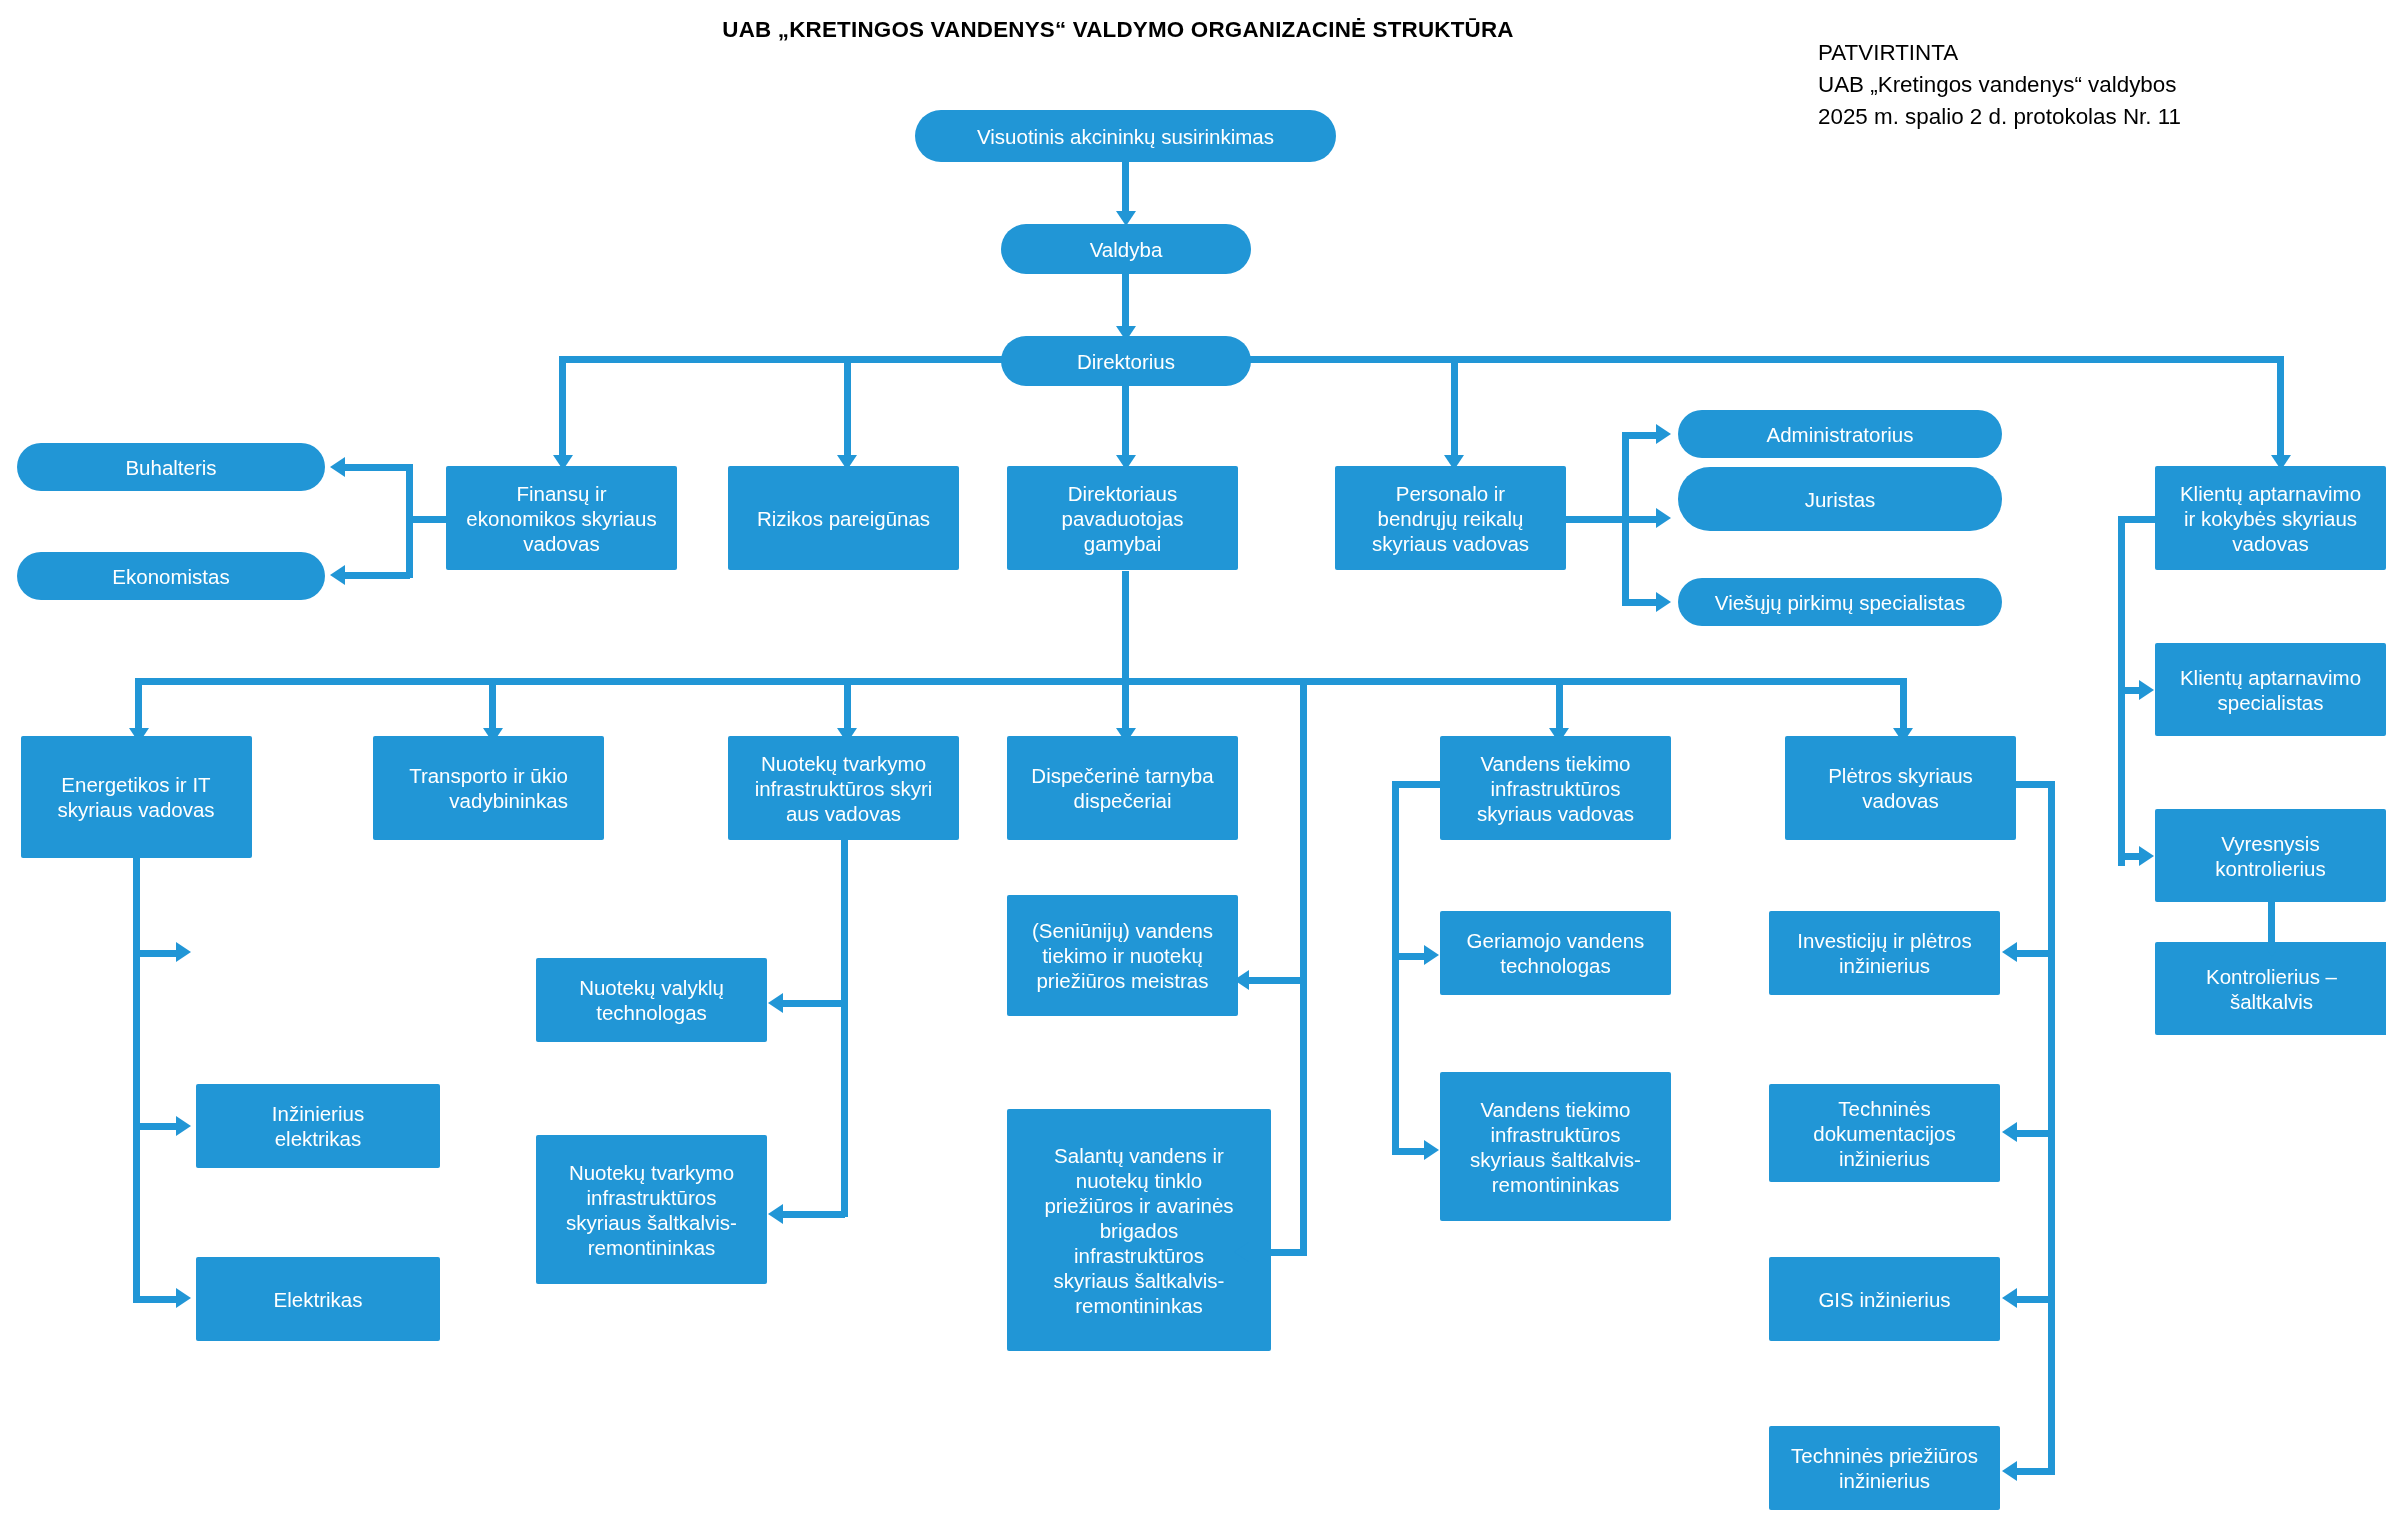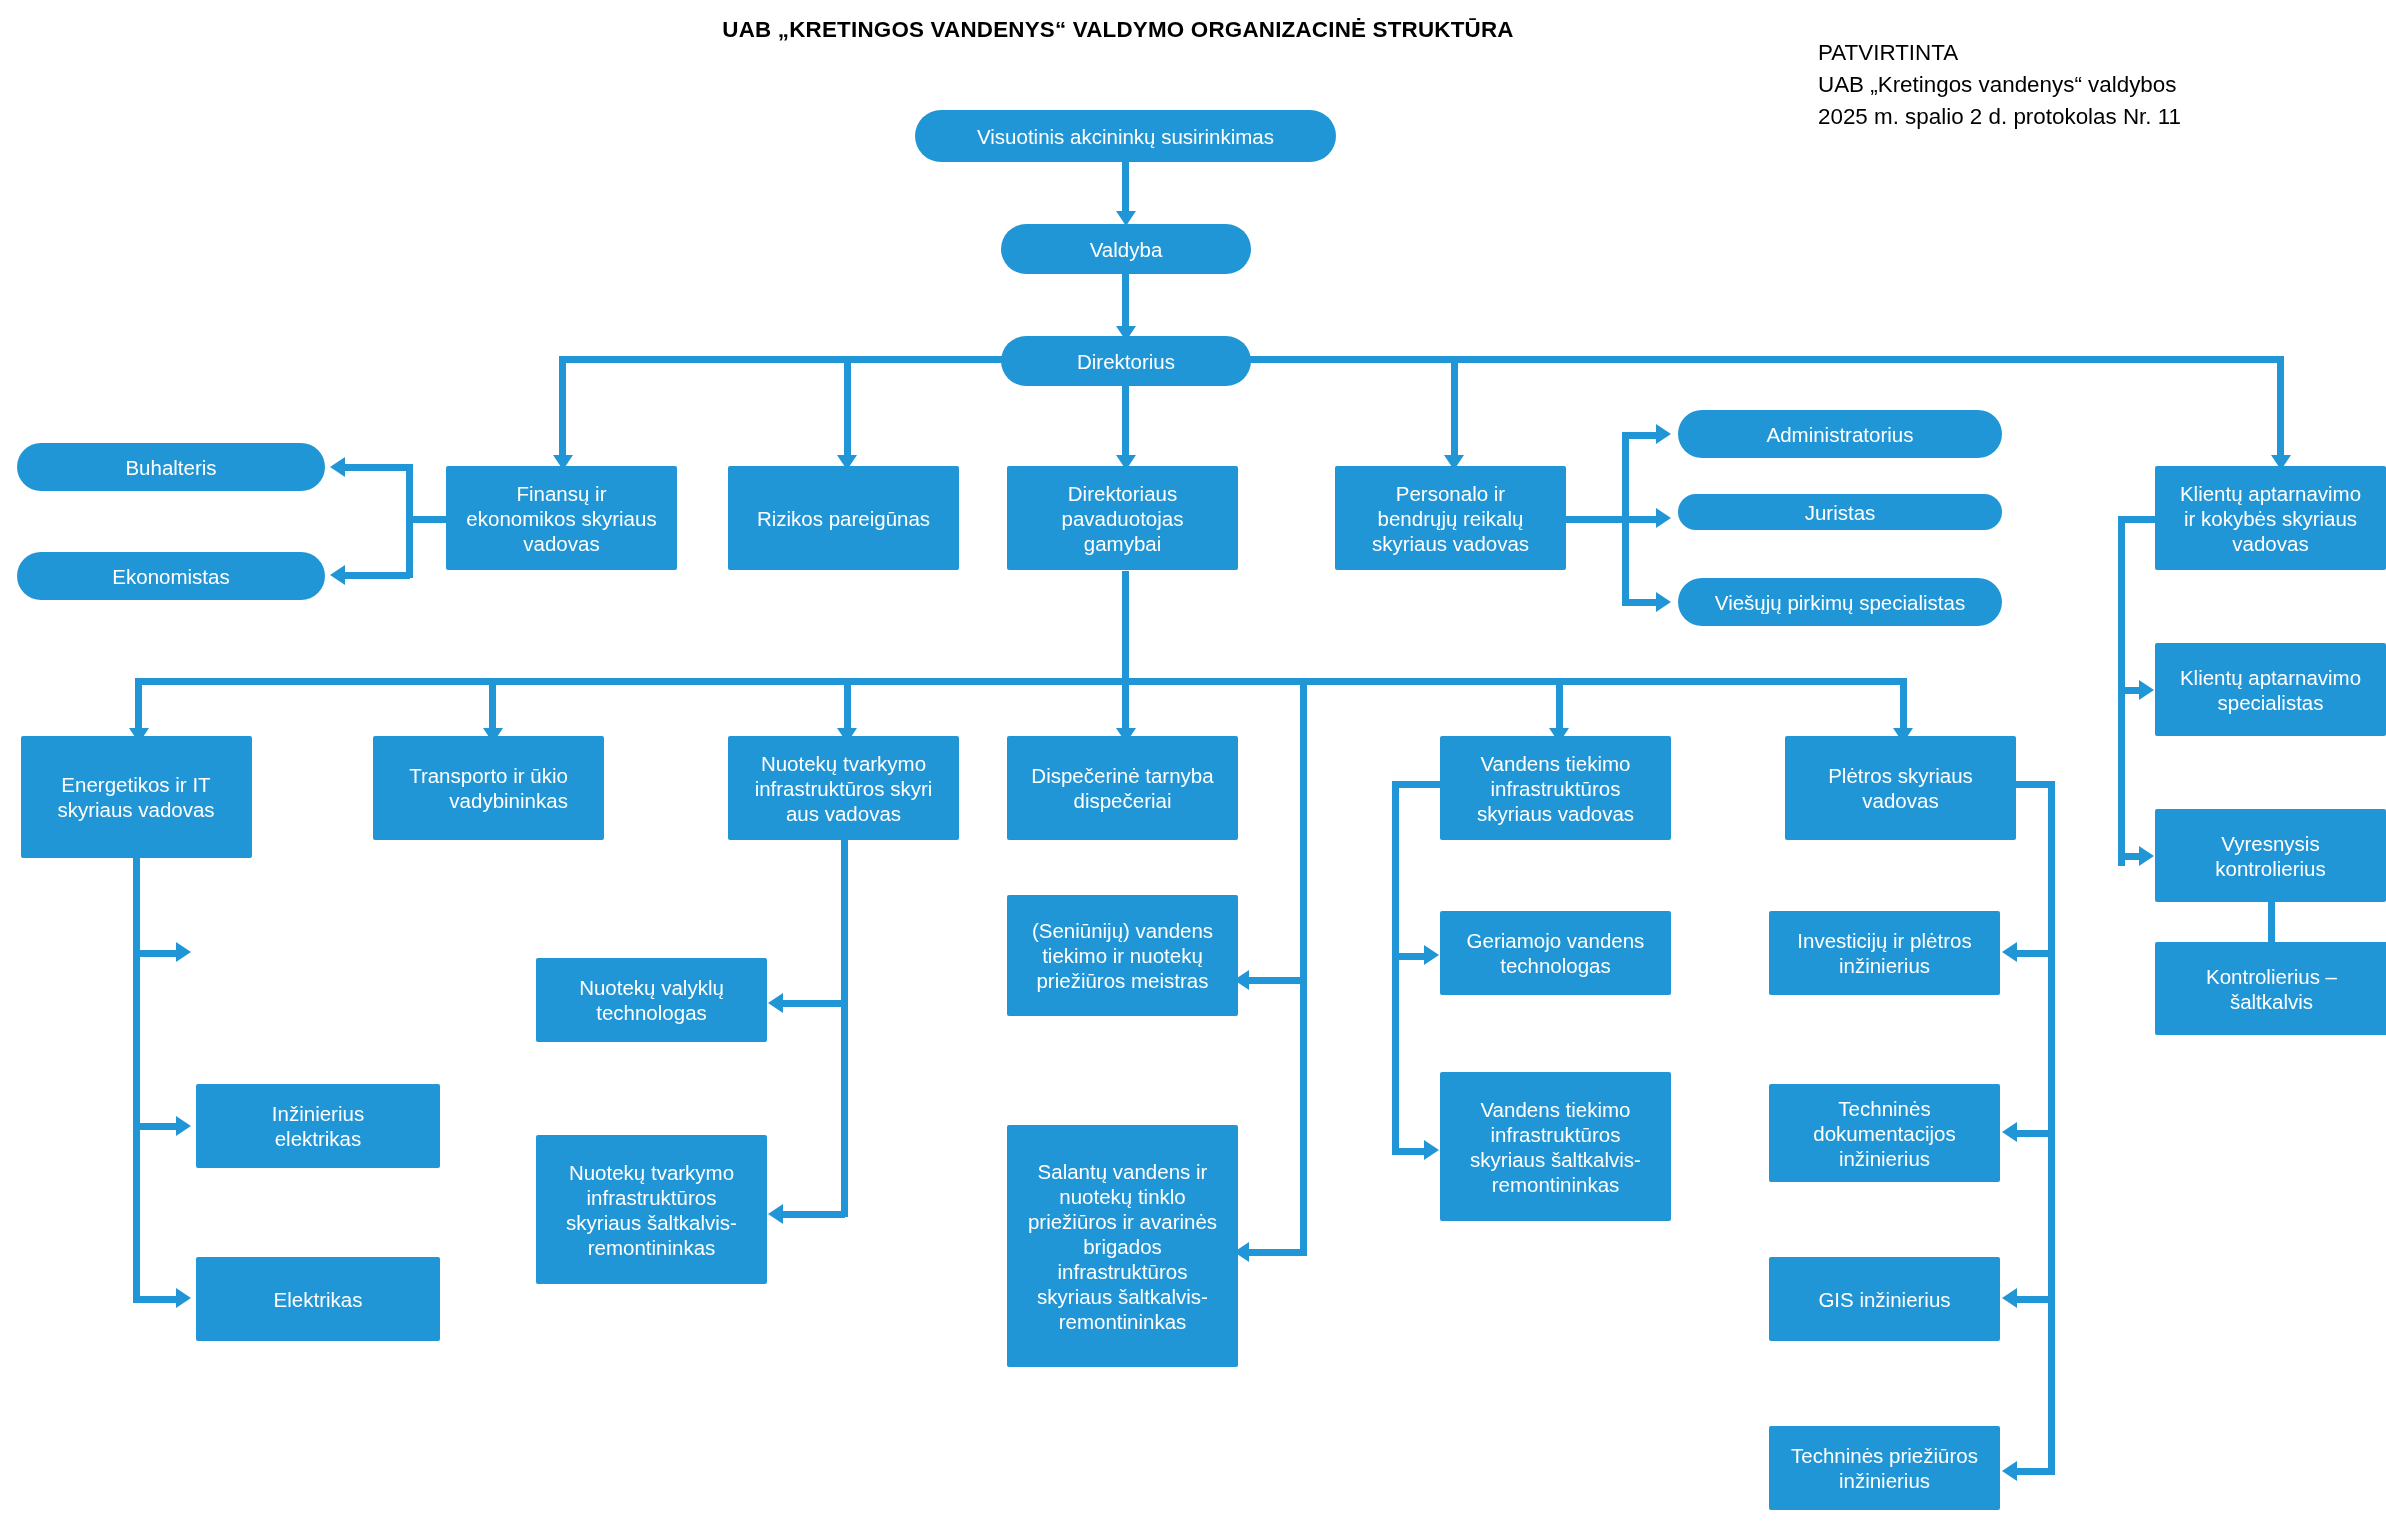--- a/index.html
+++ b/index.html
@@ -101,21 +101,21 @@
 
   <div class="node tight" style="left:728px;top:466px;width:231px;height:104px;">Rizikos pareigūnas</div>
   <div class="node tight" style="left:1007px;top:466px;width:231px;height:104px;">Direktoriaus
 pavaduotojas
 gamybai</div>
 
   <div class="node tight" style="left:1335px;top:466px;width:231px;height:104px;">Personalo ir
 bendrųjų reikalų
 skyriaus vadovas</div>
   <div class="node pill" style="left:1678px;top:410px;width:324px;height:48px;">Administratorius</div>
-  <div class="node pill" style="left:1678px;top:494px;width:324px;height:36px;">Juristas</div>
+  <div class="node pill" style="left:1678px;top:467px;width:324px;height:64px;">Juristas</div>
   <div class="node pill" style="left:1678px;top:578px;width:324px;height:48px;">Viešųjų pirkimų specialistas</div>
 
   <div class="ln h" style="left:1566px;top:516px;width:62px;"></div>
   <div class="ln v" style="left:1622px;top:432px;height:172px;"></div>
   <div class="ln h" style="left:1622px;top:432px;width:35px;"></div>
   <div class="arr right" style="left:1656px;top:424px;"></div>
   <div class="ln h" style="left:1622px;top:516px;width:35px;"></div>
   <div class="arr right" style="left:1656px;top:508px;"></div>
   <div class="ln h" style="left:1622px;top:599px;width:35px;"></div>
   <div class="arr right" style="left:1656px;top:592px;"></div>
@@ -191,21 +191,21 @@
   <div class="ln h" style="left:783px;top:1000px;width:62px;"></div>
   <div class="arr left" style="left:768px;top:993px;"></div>
   <div class="ln h" style="left:783px;top:1211px;width:62px;"></div>
   <div class="arr left" style="left:768px;top:1204px;"></div>
 
   <div class="node tight" style="left:1007px;top:736px;width:231px;height:104px;">Dispečerinė tarnyba
 dispečeriai</div>
   <div class="node tight" style="left:1007px;top:895px;width:231px;height:121px;">(Seniūnijų) vandens
 tiekimo ir nuotekų
 priežiūros meistras</div>
-  <div class="node tight" style="left:1007px;top:1109px;width:231px;height:242px;margin-top:16px;">Salantų vandens ir
+  <div class="node tight" style="left:1007px;top:1109px;width:264px;height:242px;">Salantų vandens ir
 nuotekų tinklo
 priežiūros ir avarinės
 brigados
 infrastruktūros
 skyriaus šaltkalvis-
 remontininkas</div>
 
   <div class="ln v" style="left:1300px;top:678px;height:578px;"></div>
   <div class="ln h" style="left:1249px;top:977px;width:54px;"></div>
   <div class="arr left" style="left:1234px;top:970px;"></div>

